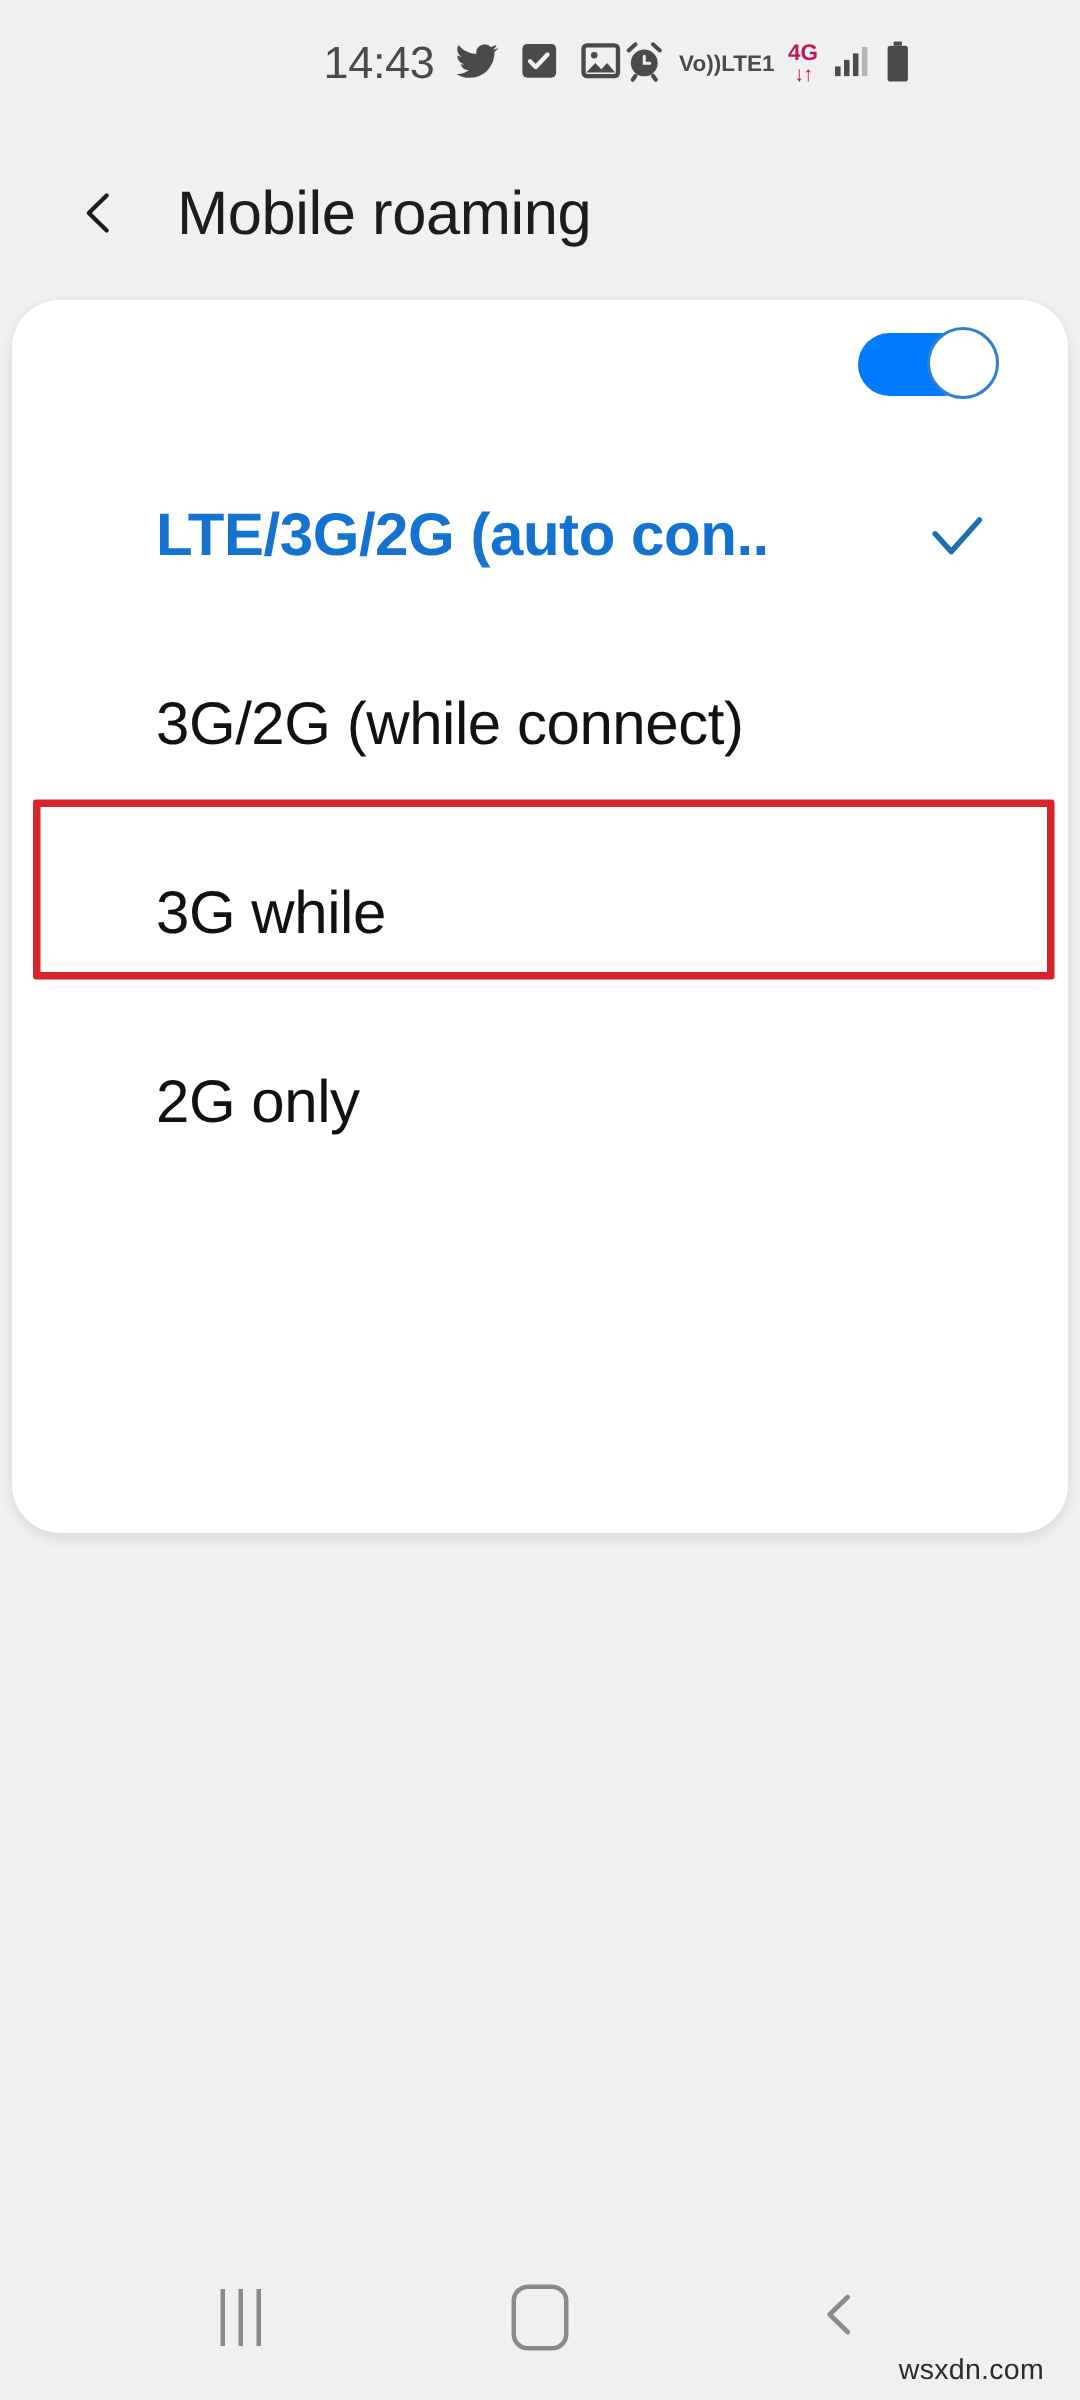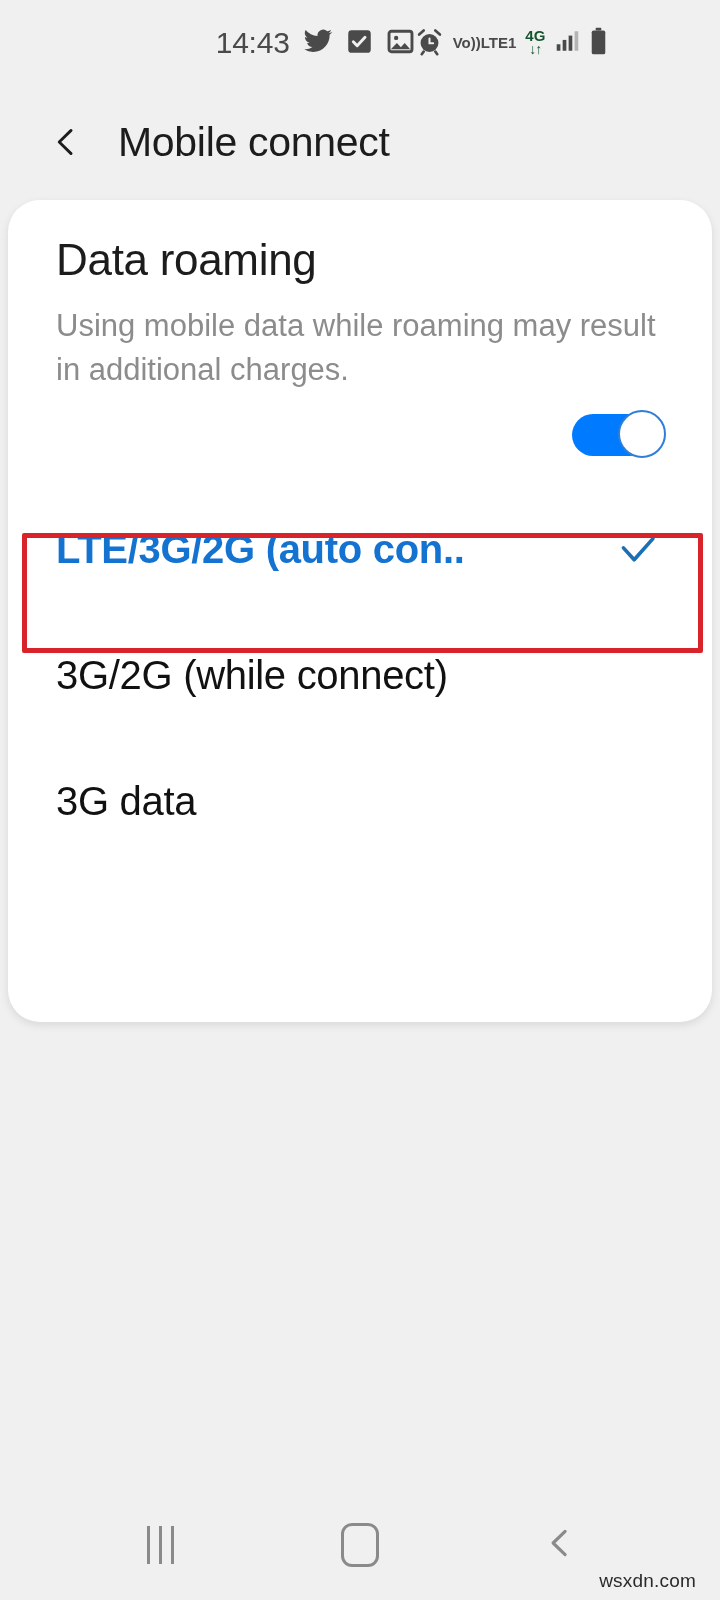--- a/index.html
+++ b/index.html
@@ -53,21 +53,21 @@
     line-height: 0.93;
     color: #4a4a4a;
     font-size: 15px;
     font-weight: 700;
   }
   .net-block {
     display: flex;
     flex-direction: column;
     align-items: center;
     line-height: 0.95;
-    color: #14532d;
+    color: #be185d;
     font-size: 15px;
     font-weight: 700;
   }
   .net-block .arrows { font-size: 14px; letter-spacing: -1px; }
 
   
   .app-bar {
     position: absolute;
     top: 86px; left: 0;
     width: 720px;
@@ -156,20 +156,21 @@
     align-items: center;
     justify-content: space-between;
     padding: 0 50px 0 48px;
   }
   .option-label {
     font-size: 40px;
     color: #111111;
     font-weight: 500;
     letter-spacing: -0.3px;
     white-space: nowrap;
+    margin-left: 48px;
   }
   .option-row.selected .option-label {
     color: #1473d1;
     font-weight: 700;
   }
   .check-icon {
     flex: 0 0 auto;
     width: 48px; height: 48px;
     display: flex; align-items: center; justify-content: center;
   }
@@ -298,29 +299,25 @@
       </span>
     </div>
   </div>
 
   <div class="app-bar">
     <span class="back-chevron">
       <svg width="34" height="34" viewBox="0 0 24 24">
         <path d="M15.6 3.8L7.2 12l8.4 8.2" stroke="#1c1c1c" stroke-width="2" fill="none" stroke-linecap="round" stroke-linejoin="round"></path>
       </svg>
     </span>
-    <span class="app-title">Mobile connect</span>
+    <span class="app-title">Mobile roaming</span>
   </div>
 
   <div class="card">
 
-    <div class="roaming-block">
-      <div class="roaming-title">Data roaming</div>
-      <div class="roaming-desc">Using mobile data while roaming may result in additional charges.</div>
-    </div>
 
     <div class="toggle-row">
       <div class="toggle">
         <div class="toggle-track"></div>
         <div class="toggle-knob"></div>
       </div>
     </div>
 
     <div class="option-list">
 
@@ -331,23 +328,26 @@
             <path d="M4.4 11.4l5.6 6.2L19.8 6.6" stroke="#1a6fb5" stroke-width="1.9" fill="none" stroke-linecap="round" stroke-linejoin="round"></path>
           </svg>
         </span>
       </div>
 
       <div class="option-row">
         <span class="option-label">3G/2G (while connect)</span>
       </div>
 
       <div class="option-row">
-        <span class="option-label">3G data</span>
-      </div>
-
+        <span class="option-label">3G while</span>
+      </div>
+
+      <div class="option-row">
+        <span class="option-label">2G only</span>
+      </div>
 
     </div>
   </div>
 
   <div class="annot-box"></div>
 
   <div class="nav-bar">
 
     <div class="nav-btn">
       <span class="recents-bars">

